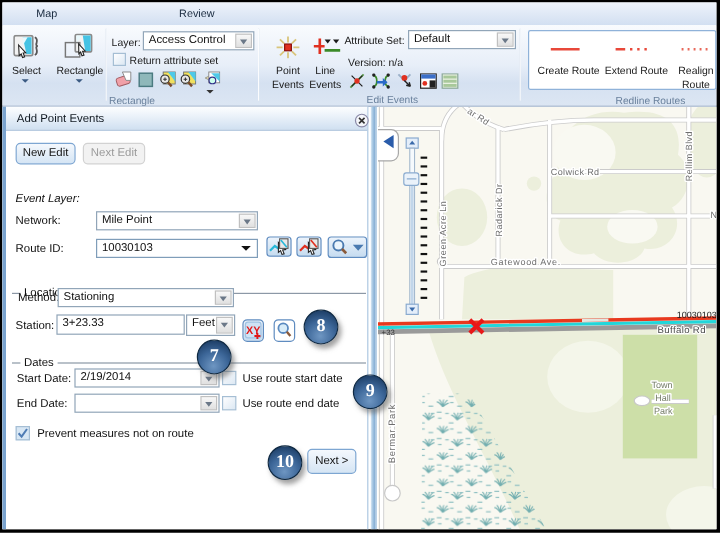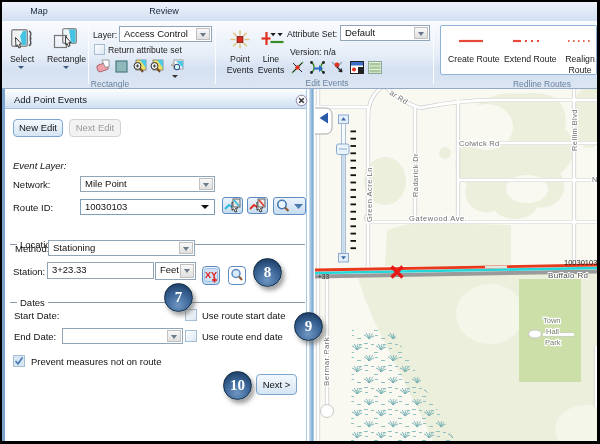--- a/index.html
+++ b/index.html
@@ -252,20 +252,24 @@
     <div class="bluebtn" style="left:223px;top:177px;width:18px;height:19px;border-radius:4px;background:#fff;">
       <svg width="16" height="17" viewBox="0 0 16 17">
           <circle cx="7" cy="6.5" r="4" fill="#d8ecf8" stroke="#5a8ac0" stroke-width="1.5"></circle>
           <path d="M10 9.5 l3 3.5" stroke="#8a5a3a" stroke-width="2"></path>
         </svg>
     </div>
     <div class="fset" style="left:5px;top:213px;width:295px;">
         <span>Dates</span>
       </div>
     <div class="flabel" style="left:9px;top:221px;text-align:center;">Start Date:</div>
+    <div class="dd" style="left:57px;top:218px;width:121px;height:16px;">
+        <span class="txt">2/19/2014</span>
+        <span class="ddbtn"></span>
+      </div>
     <div class="cb" style="left:180px;top:220px;"></div>
     <div class="flabel" style="left:197px;top:221px;">Use route start date</div>
     <div class="flabel" style="left:9px;top:242px;">End Date:</div>
     <div class="dd" style="left:57px;top:239px;width:121px;height:16px;">
         <span class="ddbtn"></span>
       </div>
     <div class="cb" style="left:180px;top:241px;"></div>
     <div class="flabel" style="left:197px;top:242px;">Use route end date</div>
     <div class="cb" style="left:8px;top:266px;background:#d8e7f4;"></div>
     <svg style="position:absolute;left:8px;top:266px;" width="12" height="12" viewBox="0 0 12 12">

